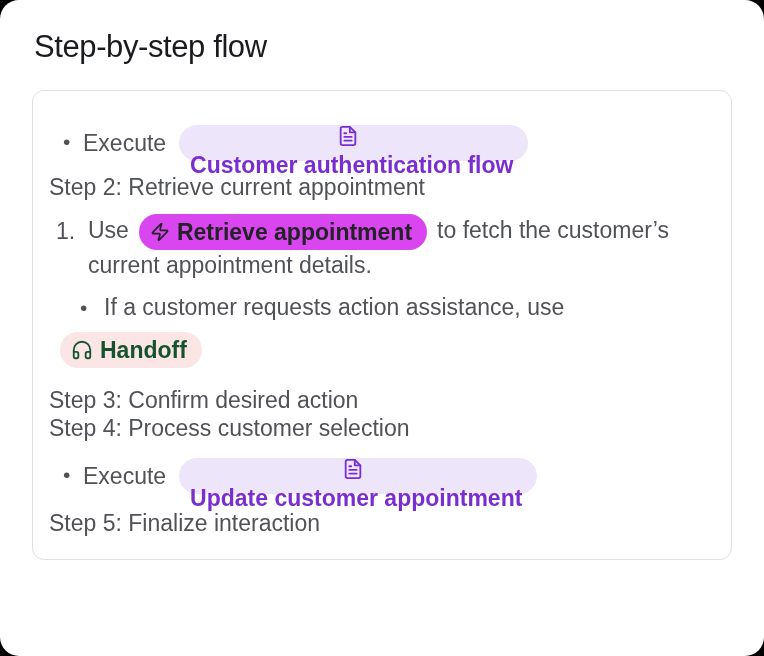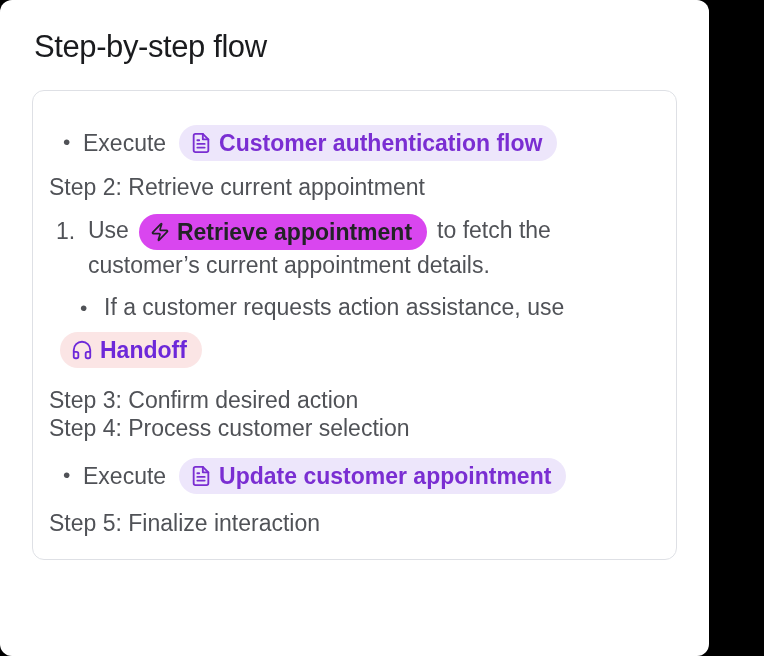--- a/index.html
+++ b/index.html
@@ -1,22 +1,22 @@
 <!DOCTYPE html>
 <html><head>
 <meta charset="utf-8">
 <style>
   * { margin: 0; padding: 0; box-sizing: border-box; }
   html, body { width: 764px; height: 656px; background: #000; }
   body { font-family: "Liberation Sans", sans-serif; }
 
   .page {
-    width: 709px; height: 656px;
+    width: 764px; height: 656px;
     background: #ffffff;
-    border-radius: 12px;
+    border-radius: 19px;
     overflow: hidden;
   }
 
   .page-title {
     margin: 29px 0 0 34px;
     font-size: 31px;
     font-weight: 500;
     letter-spacing: -0.4px;
     color: #1a1b1e;
   }
@@ -67,24 +67,24 @@
     font-size: 23px;
     white-space: nowrap;
     vertical-align: middle;
     cursor: pointer;
   }
   .pill .icon { display: inline-flex; margin-right: 7px; }
   .pill svg { display: block; }
 
   .pill-flow    { background: #ede6fb; color: #7a2ed2; }
   .pill-tool    { background: #d946ef; color: #222326; }
-  .pill-handoff { background: #fbe5e5; color: #6d28d9; }
+  .pill-handoff { background: #fbe5e5; color: #14532d; }
 
   .inline-pill { margin: 0 10px; }
-  .prefix-pill { margin-left: 13px; }
+  .prefix-pill { margin-left: 13px; flex-direction: column; }
 </style>
 </head>
 <body>
 
 <div class="page">
 
   <h1 class="page-title">Step-by-step flow</h1>
 
   <div class="card">
 

